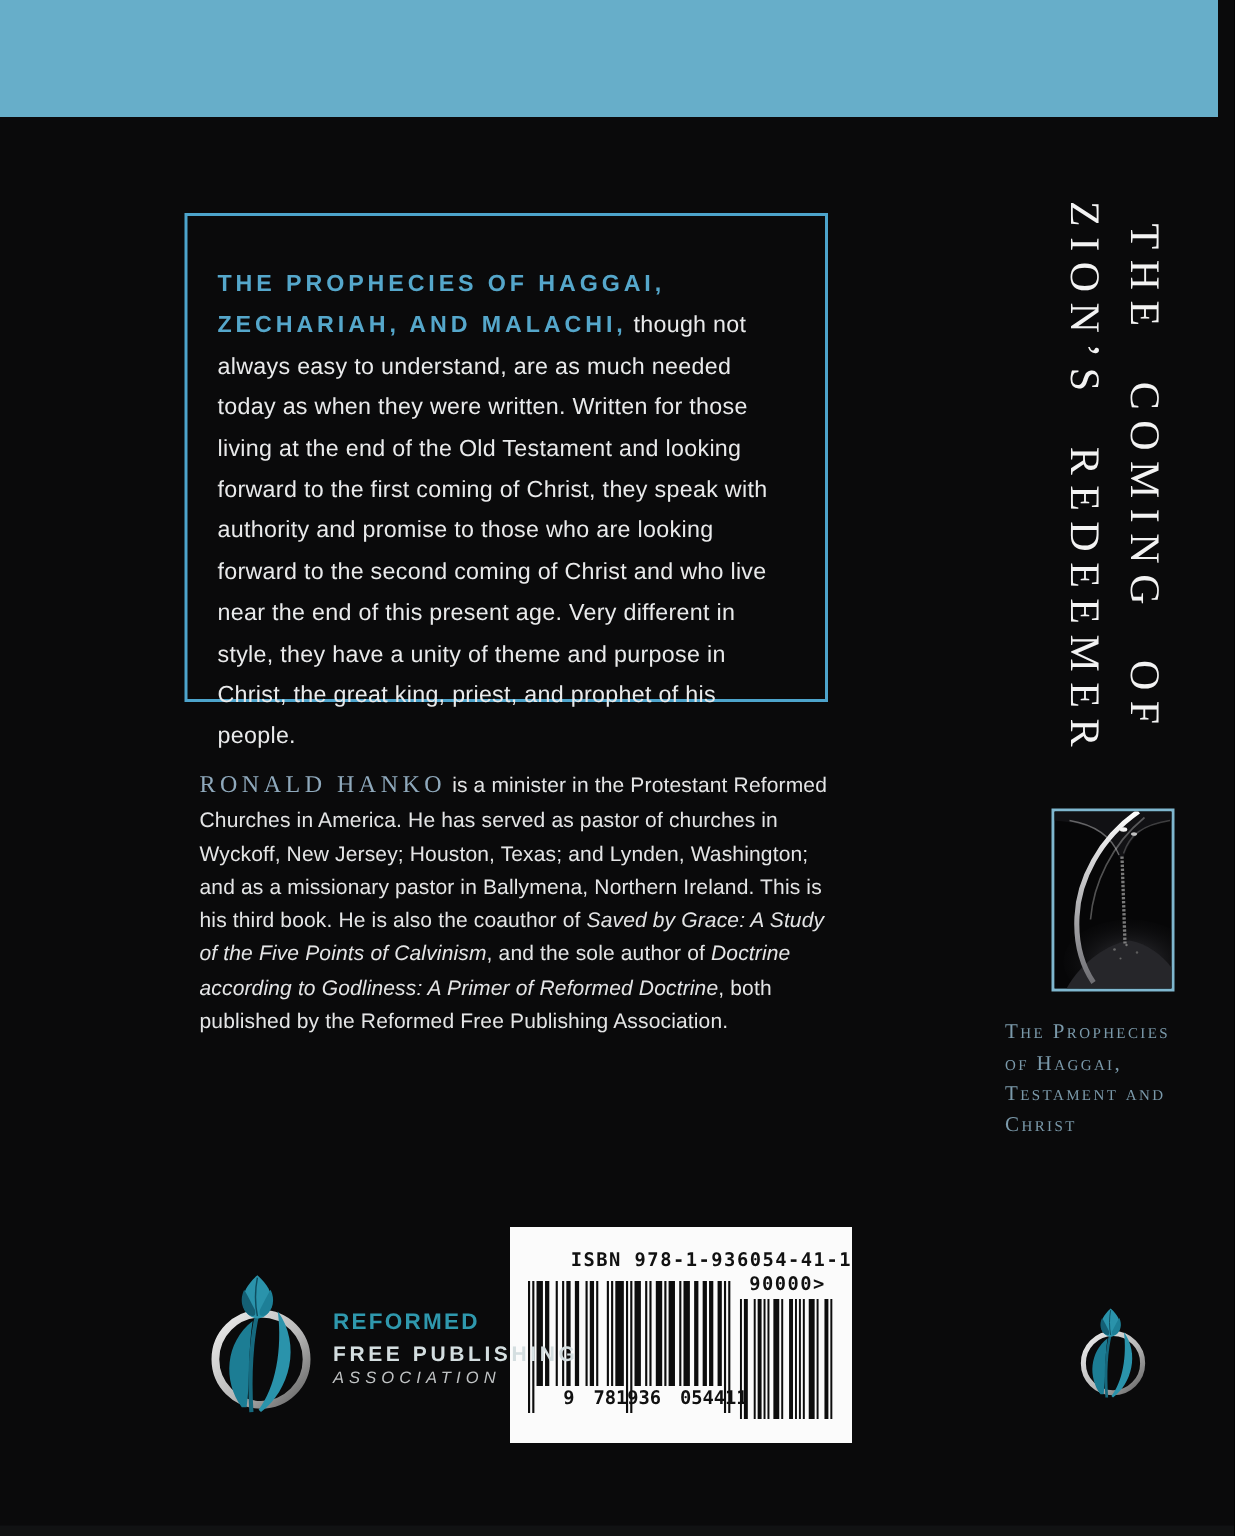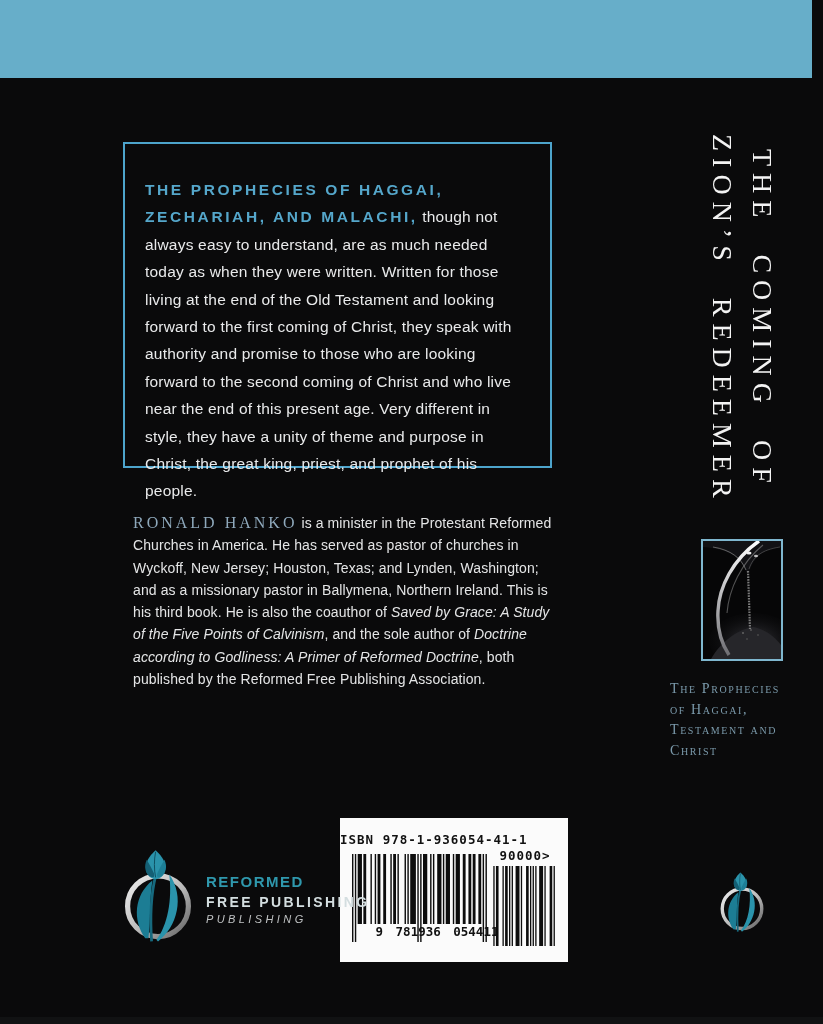--- a/index.html
+++ b/index.html
@@ -29,34 +29,34 @@
   
   .spine-subtitle{position:absolute;left:670px;top:679px;width:146px;text-align:left;
                   font-family:"Liberation Serif",serif;font-variant:small-caps;
                   font-size:14px;line-height:20.6px;letter-spacing:1.6px;color:#7b9aab;}
   
   .spine-author{position:absolute;left:668px;top:808px;width:150px;text-align:center;
                 font-family:"Liberation Serif",serif;font-size:31px;letter-spacing:6px;color:#f4f4f4;}
   .spine-logo{position:absolute;left:716px;top:870px;width:52px;height:63px;}
   
   .barcode{position:absolute;left:340px;top:818px;width:228px;height:144px;background:#fbfbfb;}
-  .barcode .isbn{position:absolute;left:0;top:14px;width:100%;text-align:left;
+  .barcode .isbn{position:absolute;left:0;top:14px;width:100%;text-align:right;
                  font-family:"DejaVu Sans Mono",monospace;font-size:12.5px;font-weight:bold;
                  letter-spacing:1px;color:#111;}
   .barcode .addon-label{position:absolute;left:150px;top:30px;width:70px;text-align:center;
                  font-family:"DejaVu Sans Mono",monospace;font-size:12.5px;font-weight:bold;
                  letter-spacing:1px;color:#111;}
   .barcode .digits{position:absolute;left:12px;top:106px;width:138px;text-align:center;
                  font-family:"DejaVu Sans Mono",monospace;font-size:12.5px;font-weight:bold;
                  word-spacing:5px;color:#111;padding-left:16px;}
   .bars-main{position:absolute;left:12px;top:36px;}
   .bars-addon{position:absolute;left:152px;top:48px;}
   .barcode rect{fill:#0d0d0d;}
   
-  .publisher{position:absolute;left:118px;top:845px;display:flex;align-items:flex-start;justify-content:flex-end;}
+  .publisher{position:absolute;left:134px;top:845px;display:flex;align-items:flex-start;justify-content:flex-end;}
   .pub-mark{width:80px;height:100px;}
   .pub-text{margin-left:8px;margin-top:28px;}
   .pub1{font-size:15px;font-weight:bold;color:#2f98ad;letter-spacing:1.5px;}
   .pub2{font-size:14px;font-weight:bold;color:#d4dee0;letter-spacing:2.4px;margin-top:4px;}
   .pub3{font-size:11px;font-style:italic;color:#c0c3c4;letter-spacing:3.4px;margin-top:3px;}
   .hidden-defs{position:absolute;width:0;height:0;overflow:hidden;}
 </style>
 </head>
 <body>
 
@@ -177,21 +177,21 @@
 
   <div class="publisher">
     <div class="pub-mark">
       <svg width="80" height="100" viewBox="0 0 100 120">
           <use href="#tulip"></use>
         </svg>
     </div>
     <div class="pub-text">
       <div class="pub1">REFORMED</div>
       <div class="pub2">FREE PUBLISHING</div>
-      <div class="pub3">PUBLISHING</div>
+      <div class="pub3">ASSOCIATION</div>
     </div>
   </div>
 
   <div class="bottom-edge"></div>
 
   <svg class="hidden-defs" aria-hidden="true">
     <defs>
       <linearGradient id="silverGrad" x1="0" y1="0" x2="1" y2="1">
         <stop offset="0%" stop-color="#efefef"></stop>
           <stop offset="55%" stop-color="#b9b9b9"></stop>

